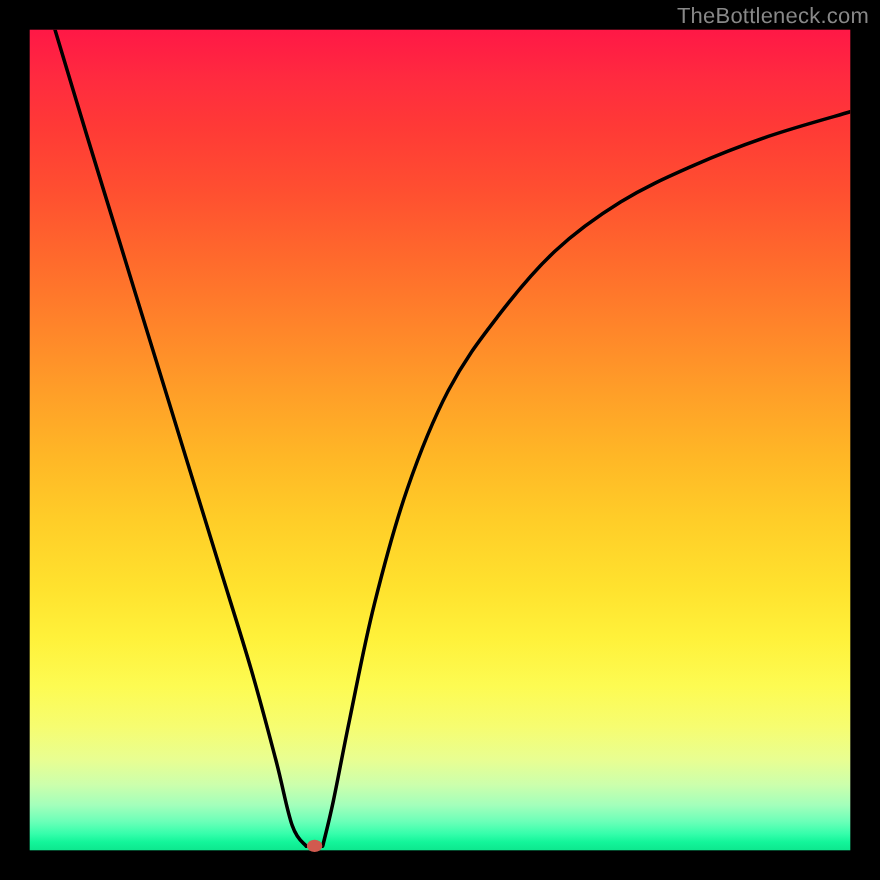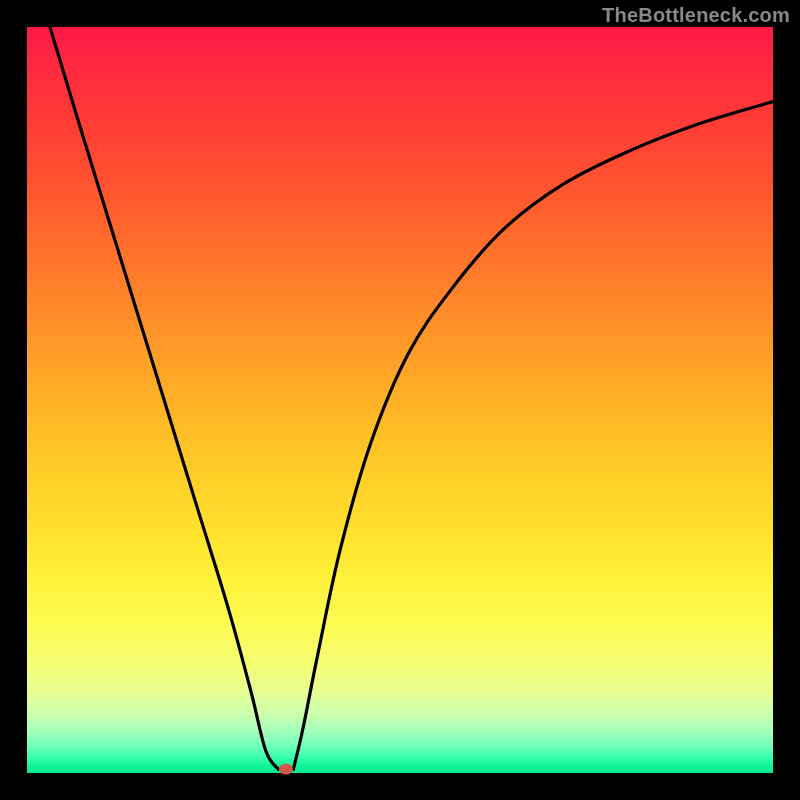--- a/index.html
+++ b/index.html
@@ -47,21 +47,21 @@
       #13f59a 99%,
       #0de78e 100%
     );
   }
   .watermark {
     position: absolute;
     top: 4px;
     right: 10px;
     color: #888;
     font-size: 20px;
-    font-weight: bold;
+    font-weight: normal;
     letter-spacing: 0.2px;
     z-index: 5;
   }
   svg.curve {
     position: absolute;
     top: 0;
     left: 0;
     width: 746px;
     height: 746px;
   }

